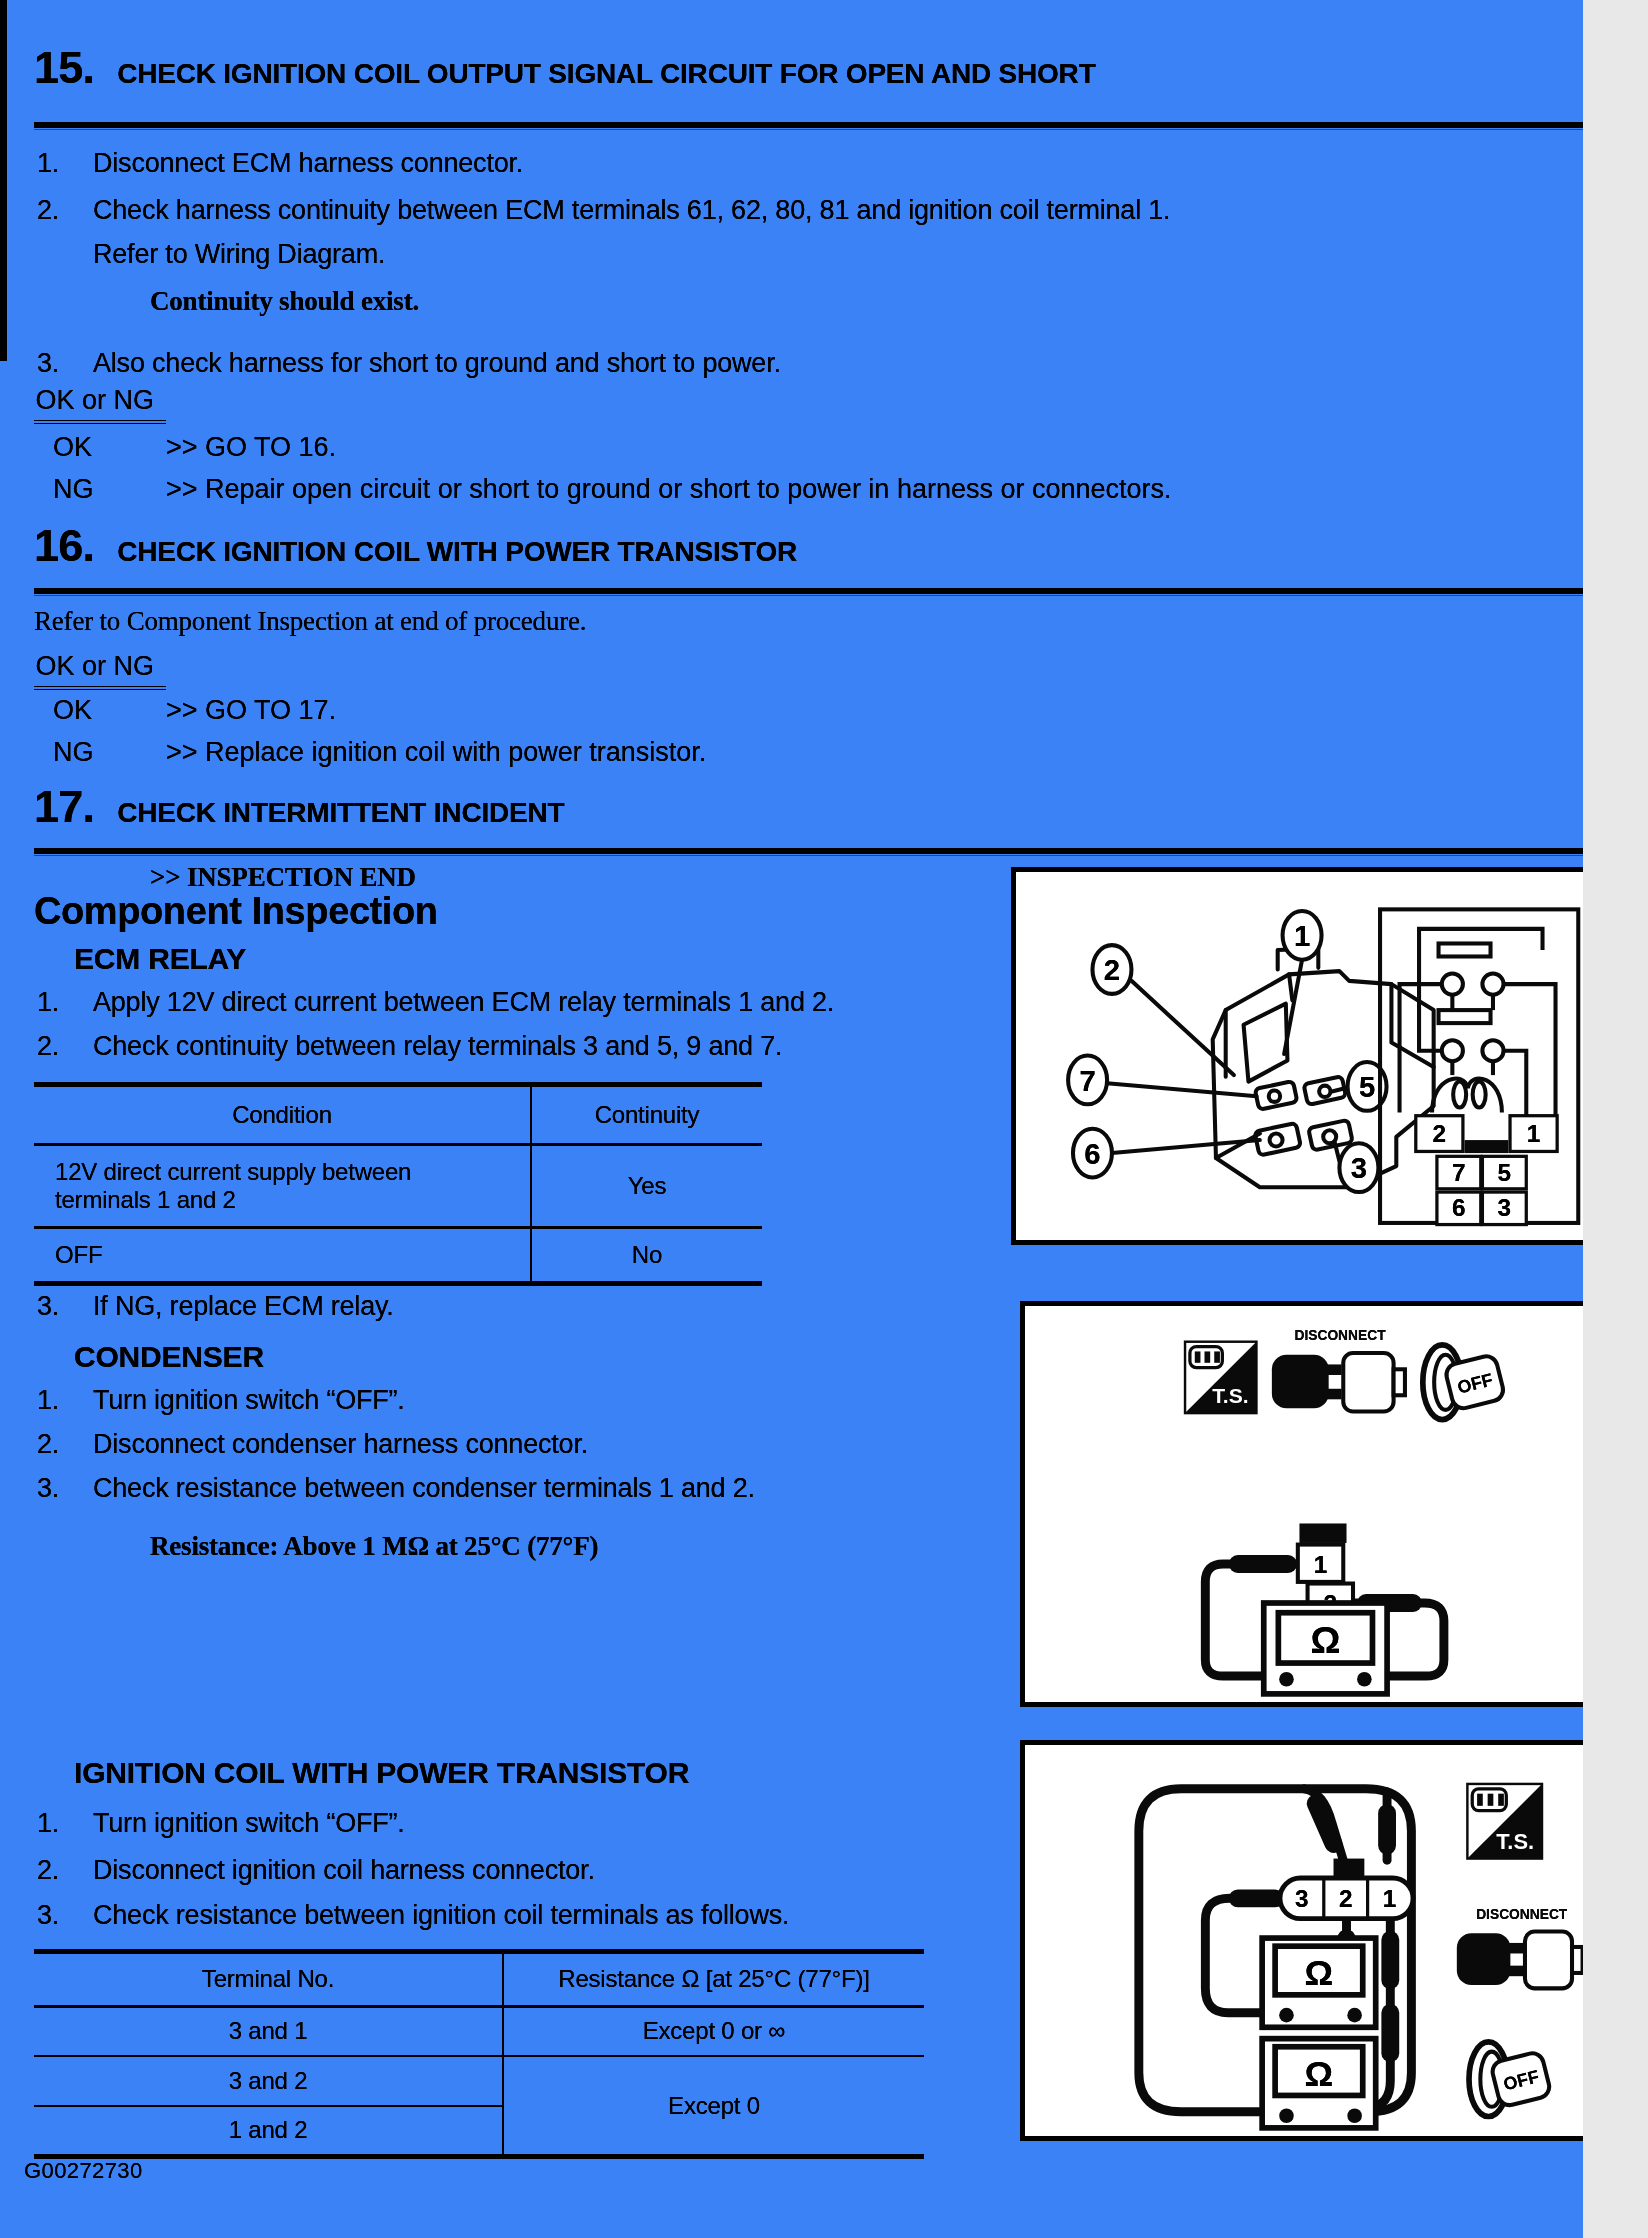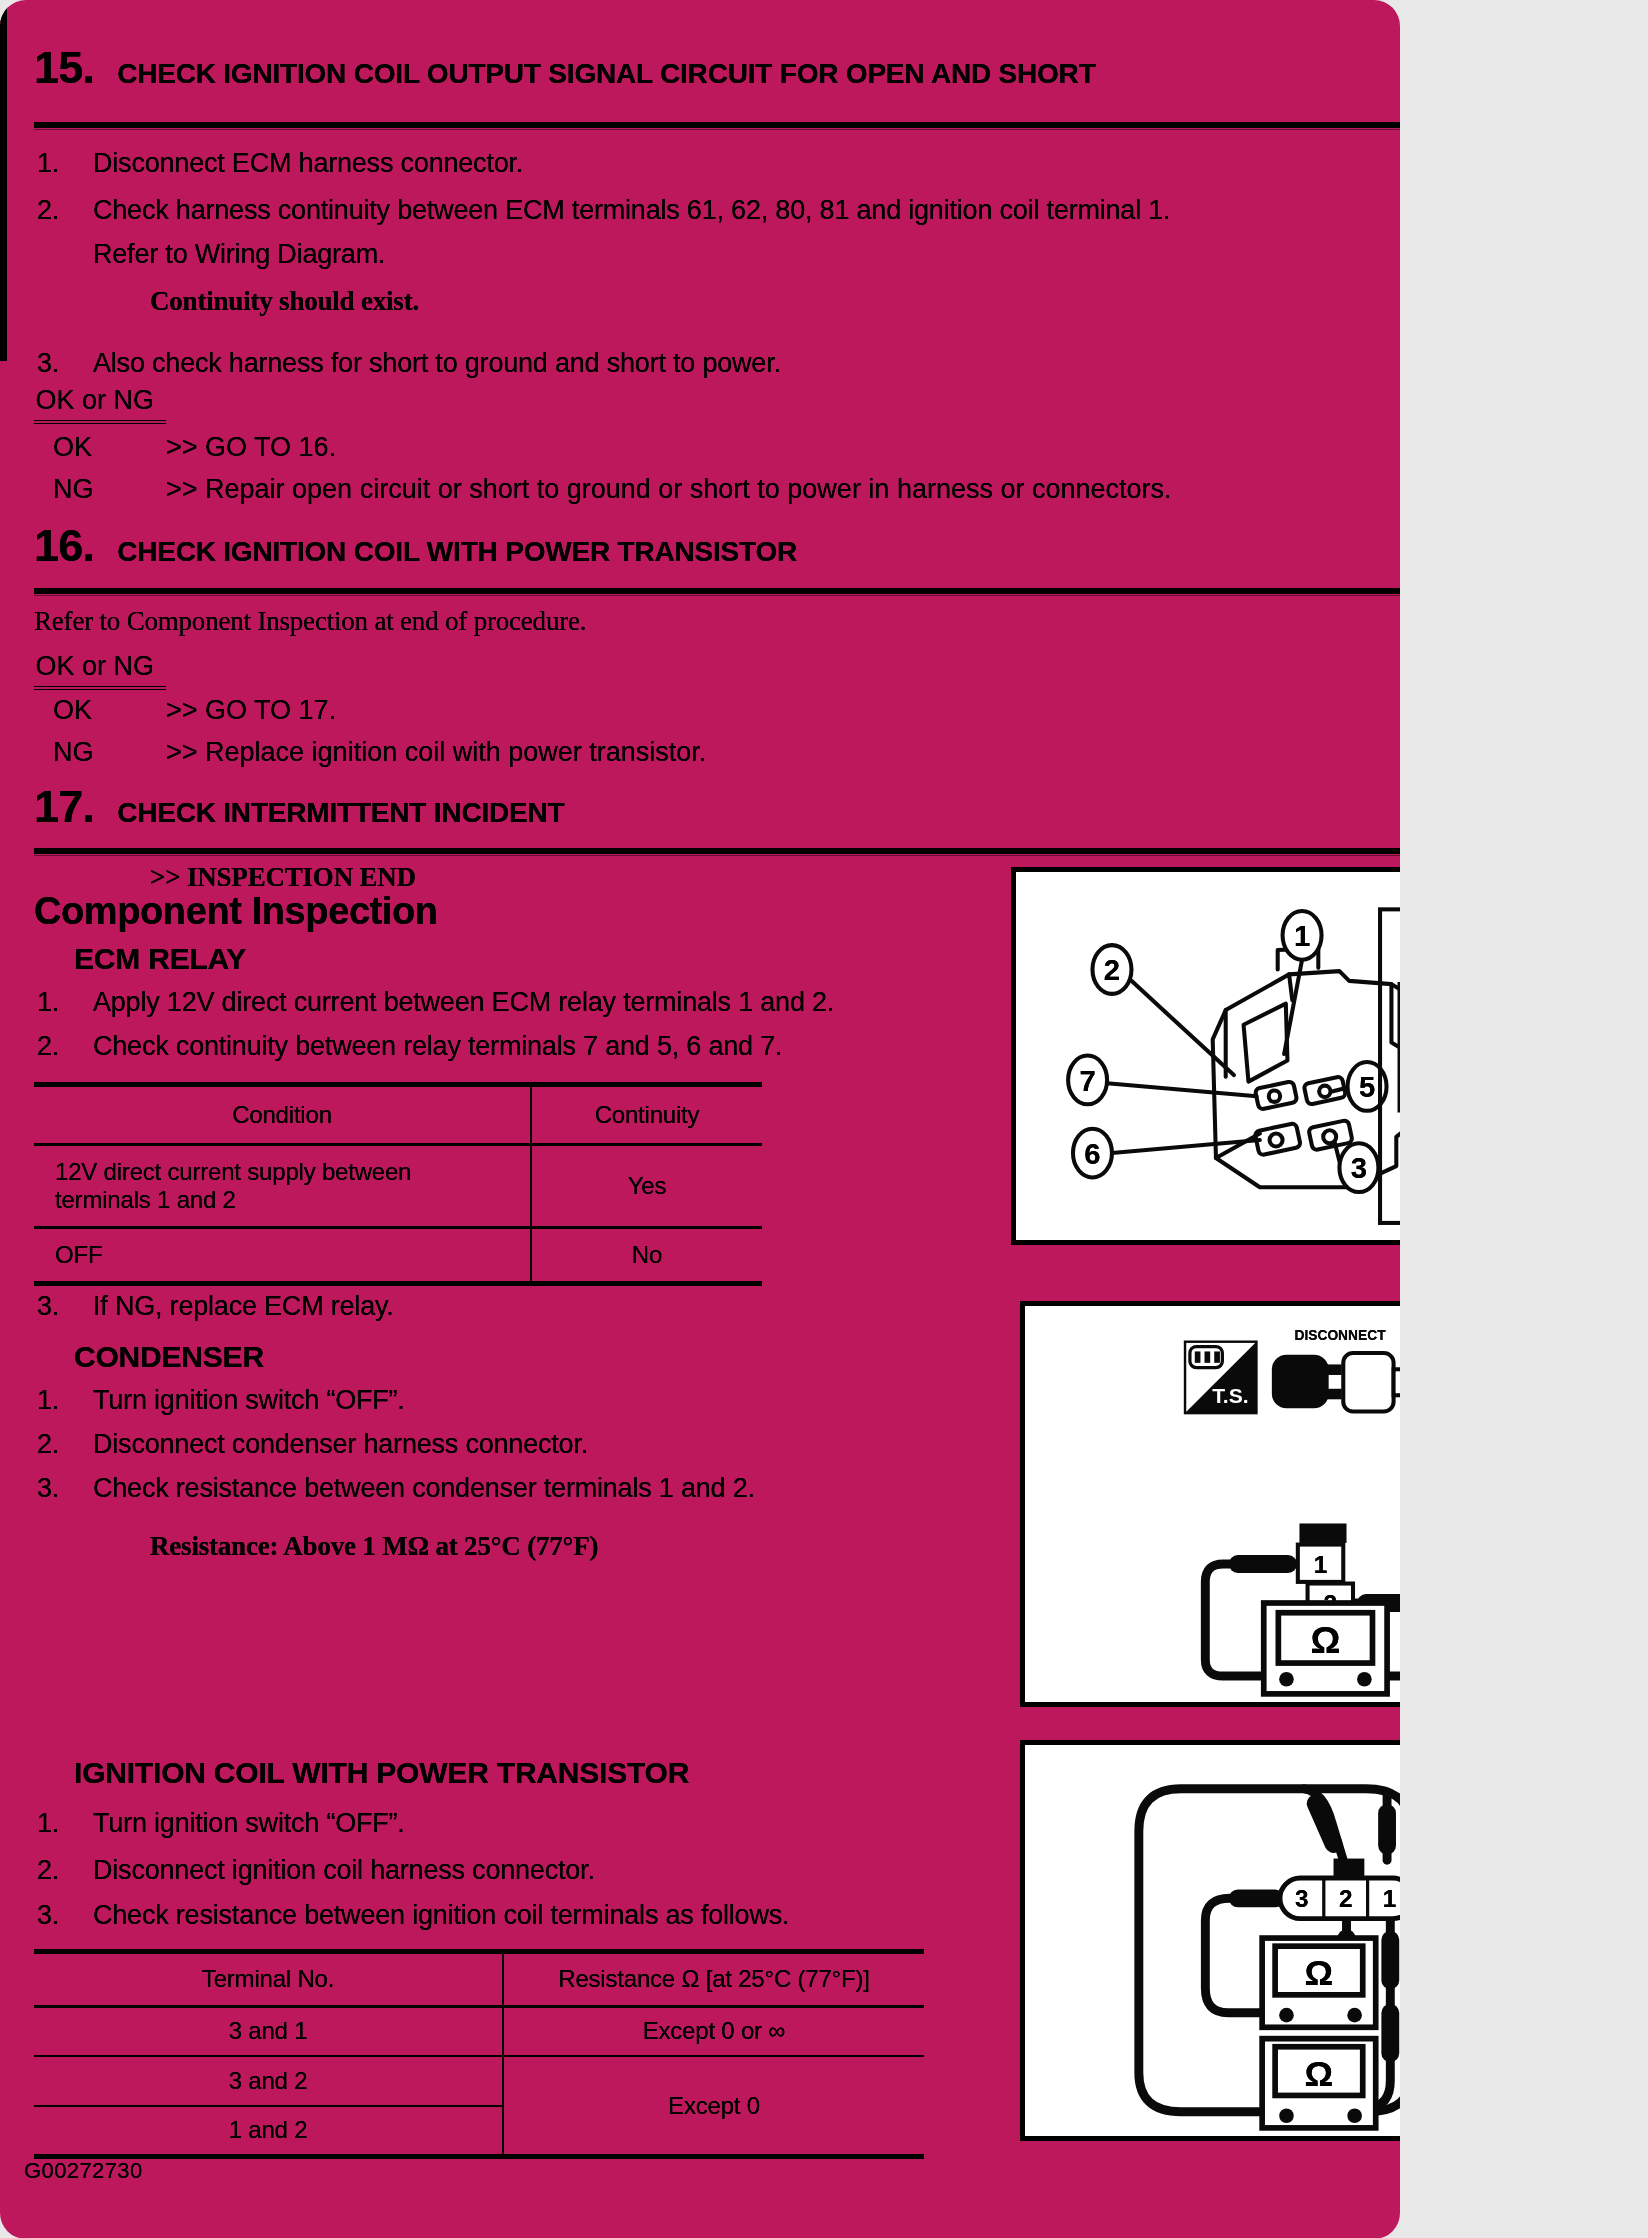--- a/index.html
+++ b/index.html
@@ -1,20 +1,19 @@
 <!DOCTYPE html>
 <html style="font-size:13px"><head>
 <meta charset="utf-8">
 <style>
   html,body{margin:0;padding:0;background:#e8e8e8;}
   #page{
-    position:relative;width:1400px;height:2239px;background:#be185d;
+    position:relative;width:1583px;height:2239px;background:#3b82f6;
     font-family:"Liberation Sans",sans-serif;color:#000;overflow:hidden;
     text-shadow:0 0 0.5px #000;
-    border-radius:26px;
   }
   .abs{position:absolute;}
   .rule{position:absolute;left:34px;width:1578px;height:5.7px;background:#000;}
   .rule:after{content:"";position:absolute;left:0;right:0;top:7.3px;height:0.8px;background:#000;opacity:.45;}
   .step-head{position:absolute;left:34px;display:flex;align-items:baseline;gap:23px;white-space:nowrap;}
   .step-num{font-size:45px;font-weight:700;letter-spacing:-0.8px;}
   .step-title{font-size:28px;font-weight:700;letter-spacing:-0.2px;}
   .bodyline{position:absolute;left:34px;font-size:27px;letter-spacing:-0.2px;white-space:nowrap;font-family:Liberation Serif, serif;}
   .li-num{position:absolute;left:37px;font-size:27px;letter-spacing:-0.2px;}
   .li-txt{position:absolute;left:93px;font-size:27px;letter-spacing:-0.2px;white-space:nowrap;}
@@ -106,21 +105,21 @@
   <div class="bodyline bold indent" style="top:862px">&gt;&gt; INSPECTION END</div>
 
   <div class="h-comp" style="top:890px">Component Inspection</div>
   <div class="h-sub" style="top:942px">ECM RELAY</div>
   <div class="abs" style="top:987px">
     <span class="li-num">1.</span>
     <span class="li-txt">Apply 12V direct current between ECM relay terminals 1 and 2.</span>
   </div>
   <div class="abs" style="top:1031px">
     <span class="li-num">2.</span>
-    <span class="li-txt">Check continuity between relay terminals 7 and 5, 6 and 7.</span>
+    <span class="li-txt">Check continuity between relay terminals 3 and 5, 9 and 7.</span>
   </div>
 
   <table class="tbl t1">
     <thead>
       <tr>
         <th class="c1">Condition</th>
         <th>Continuity</th>
       </tr>
     </thead>
     <tbody>

